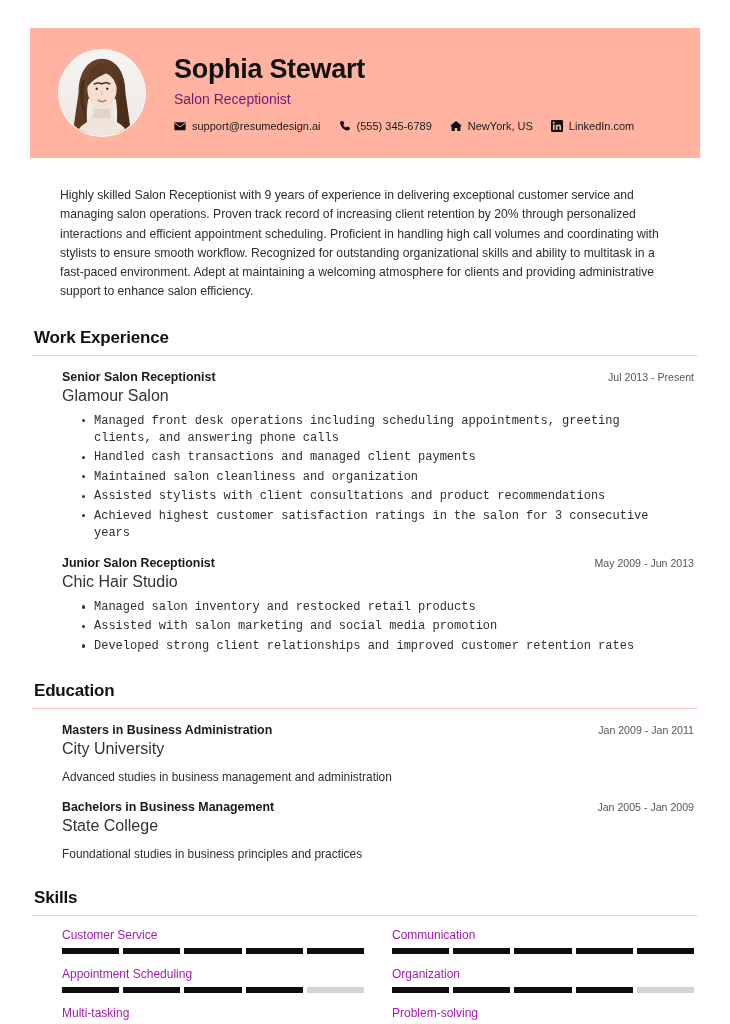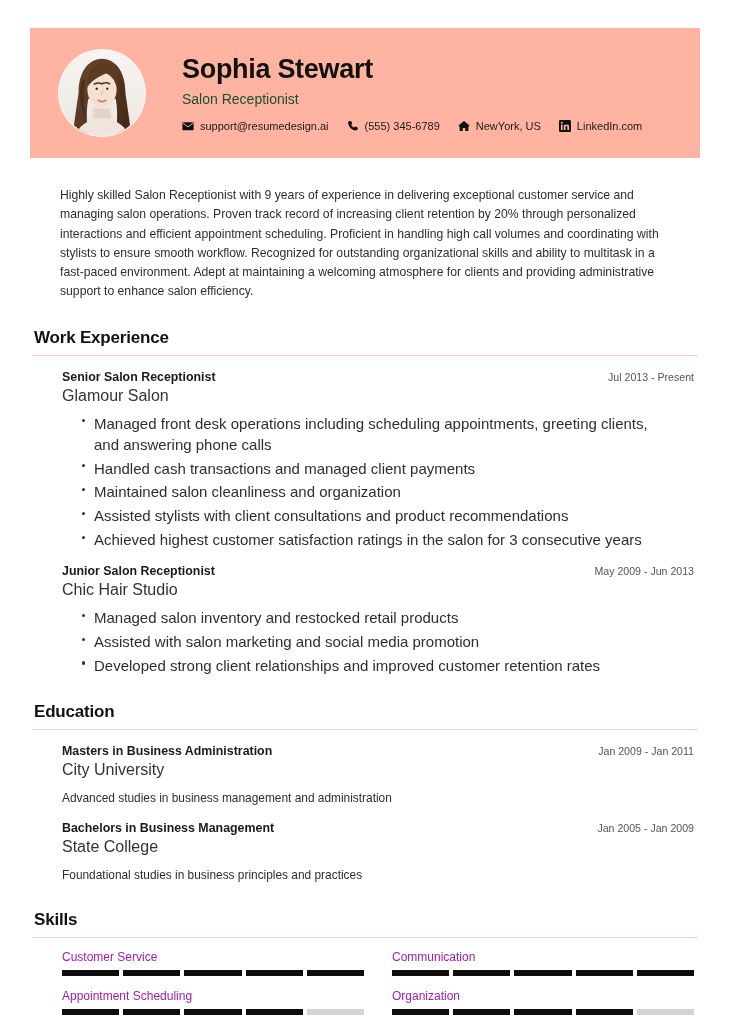--- a/index.html
+++ b/index.html
@@ -21,21 +21,20 @@
   }
 
   
   .header {
     margin: 28px 30px 0 30px;
     background: #ffb3a0;
     height: 130px;
     display: flex;
     align-items: center;
     padding: 0 0 0 28px;
-    gap: 8px;
   }
 
   .avatar {
     width: 88px;
     height: 88px;
     border-radius: 50%;
     overflow: hidden;
     flex: 0 0 88px;
     background: #f2efec;
     position: relative;
@@ -52,21 +51,21 @@
   .name {
     font-size: 27px;
     font-weight: bold;
     color: #111111;
     letter-spacing: -0.3px;
     line-height: 1.15;
   }
 
   .role {
     font-size: 14px;
-    color: #14532d;
+    color: #701a75;
     margin-top: 6px;
     line-height: 1.2;
   }
 
   .contacts {
     display: flex;
     align-items: center;
     gap: 18px;
     margin-top: 13px;
     flex-wrap: nowrap;
@@ -146,26 +145,27 @@
     margin-top: 3px;
   }
 
   .bullets {
     margin-top: 8px;
     padding-left: 20px;
     list-style: none;
   }
   .bullets li {
     position: relative;
-    font-size: 15px;
+    font-size: 12px;
     line-height: 1.42;
     color: #2e2e2e;
     margin-bottom: 2.5px;
     padding-left: 12px;
     padding-right: 20px;
+    font-family: Liberation Mono, monospace;
   }
   .bullets li::before {
     content: "";
     position: absolute;
     left: 0;
     top: 6.5px;
     width: 3.2px;
     height: 3.2px;
     border-radius: 50%;
     background: #333333;

